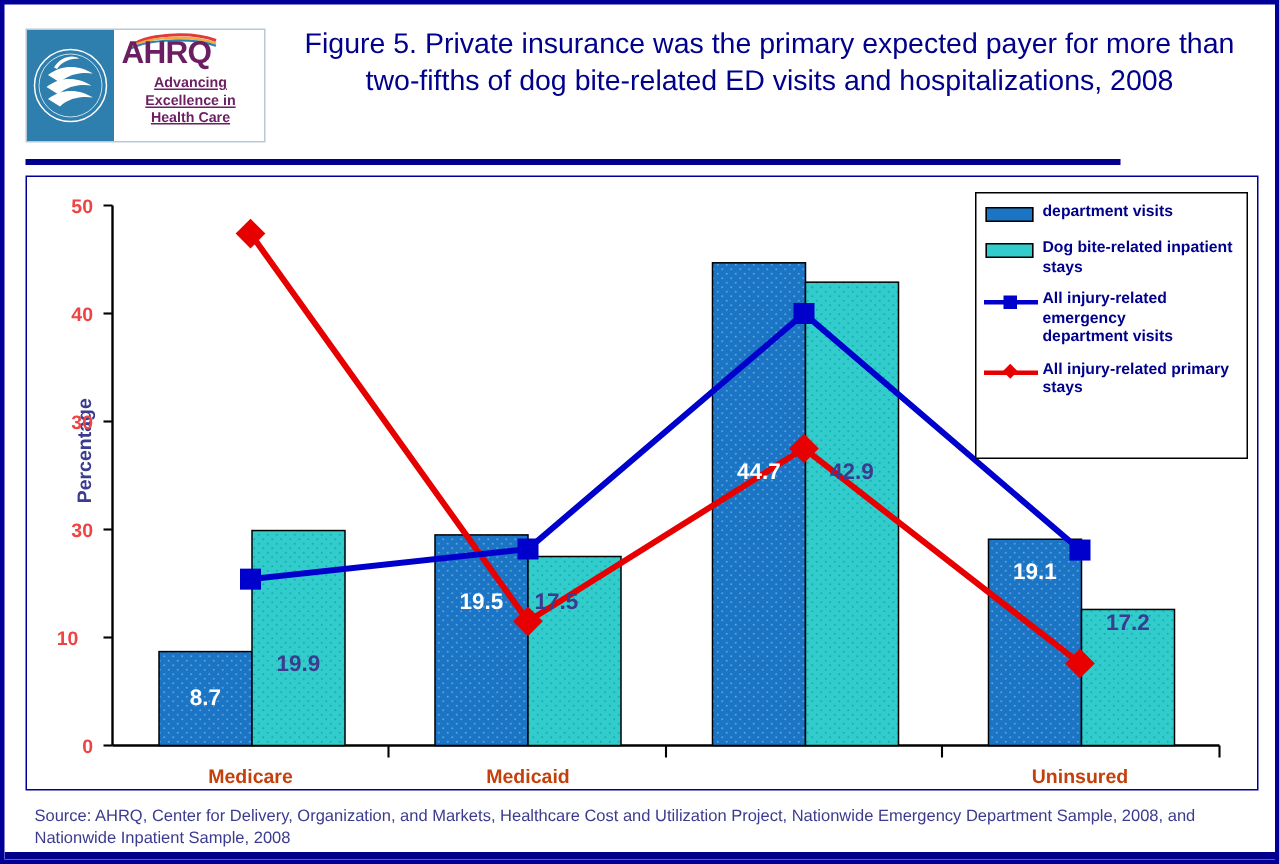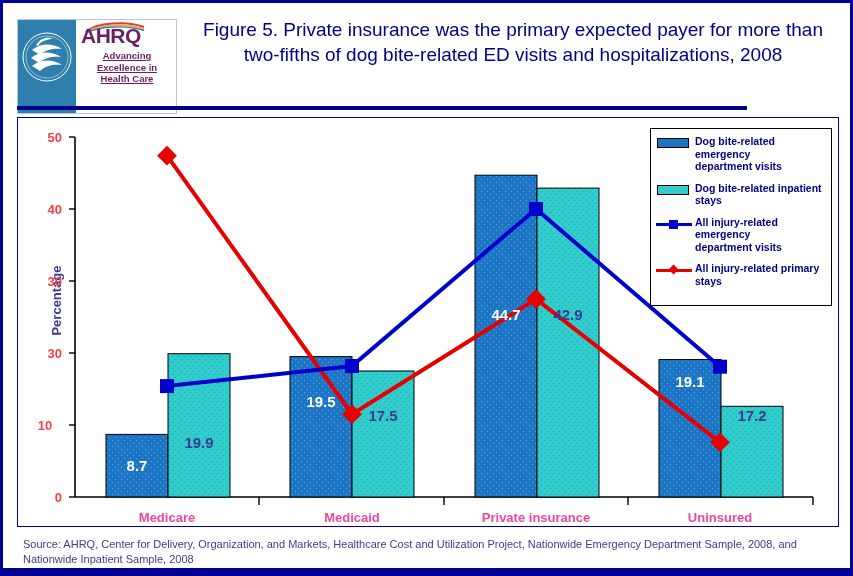--- a/index.html
+++ b/index.html
@@ -2,21 +2,21 @@
 <html><head>
 <meta charset="utf-8">
 <style>
   html,body{margin:0;padding:0;background:#ffffff;}
   body{font-family:"Liberation Sans",sans-serif;}
   .page{position:relative;width:853px;height:576px;box-sizing:border-box;
         border:3px solid #000099;background:#ffffff;overflow:hidden;}
 
   
   .header{position:absolute;left:0;top:0;width:847px;height:100px;}
-  .logo-box{position:absolute;left:14px;top:16px;width:160px;height:95px;
+  .logo-box{position:absolute;left:14px;top:16px;width:160px;height:76px;
             border:1px solid #b9c8d8;background:#ffffff;box-sizing:border-box;
             display:flex;}
   .logo-left{width:58px;height:100%;background:#2e7fad;position:relative;overflow:hidden;}
   .logo-seal{position:absolute;left:4px;top:4px;width:50px;height:66px;}
   .logo-right{flex:1;position:relative;background:#ffffff;}
   .ahrq-word{position:absolute;left:5px;top:4px;font-size:21px;font-weight:bold;
              color:#6b1f62;letter-spacing:-0.5px;font-family:"Liberation Sans",sans-serif;}
   .ahrq-arc{position:absolute;left:6px;top:1px;width:84px;height:12px;}
   .tagline{position:absolute;left:4px;top:30px;width:94px;text-align:center;
            color:#6b1f62;font-size:9.5px;font-weight:bold;line-height:11.5px;text-decoration:underline;}
@@ -28,21 +28,21 @@
   .plot-frame{position:absolute;left:14px;top:114px;width:822px;height:410px;
               border:1px solid #000099;box-sizing:border-box;background:#ffffff;}
   .chart{position:absolute;left:0;top:0;width:822px;height:410px;}
 
   
   .ylabel{position:absolute;left:-22px;top:175px;width:120px;text-align:center;
           transform:rotate(-90deg);transform-origin:center center;
           color:#3b3b8f;font-size:13px;font-weight:bold;}
   .ytick{position:absolute;right:0;width:34px;text-align:right;
          color:#ef4444;font-size:13px;font-weight:bold;}
-  .xcat{position:absolute;text-align:center;color:#ec4899;font-size:13px;font-weight:bold;}
+  .xcat{position:absolute;text-align:center;color:#c2410c;font-size:13px;font-weight:bold;}
 
   
   .vlabel{position:absolute;text-align:center;font-size:15px;font-weight:bold;width:70px;}
   .vlabel.onblue{color:#ffffff;}
   .vlabel.onteal{color:#3b3b8f;}
 
   
   .legend{position:absolute;left:632px;top:10px;width:182px;height:178px;
           border:1px solid #000000;background:#ffffff;box-sizing:border-box;padding:6px 5px;}
   .leg-row{display:flex;align-items:flex-start;margin-bottom:9px;}
@@ -162,41 +162,39 @@
           <rect x="327" y="241.0" width="14" height="14"></rect>
           <rect x="511" y="84.0" width="14" height="14"></rect>
           <rect x="695" y="241.7" width="14" height="14"></rect>
         </g>
       </svg>
 
       <div class="vlabel onblue" style="left:84px;top:339px;">8.7</div>
       <div class="vlabel onteal" style="left:146px;top:316px;">19.9</div>
 
       <div class="vlabel onblue" style="left:268px;top:275px;">19.5</div>
-      <div class="vlabel onteal" style="left:330px;top:275px;margin-top:14px;">17.5</div>
+      <div class="vlabel onteal" style="left:318px;top:275px;">17.5</div>
 
       <div class="vlabel onblue" style="left:453px;top:188px;">44.7</div>
       <div class="vlabel onteal" style="left:515px;top:188px;">42.9</div>
 
       <div class="vlabel onblue" style="left:637px;top:255px;">19.1</div>
       <div class="vlabel onteal" style="left:699px;top:289px;">17.2</div>
 
       <div class="xcat" style="left:89px;top:392px;width:120px;">Medicare</div>
       <div class="xcat" style="left:274px;top:392px;width:120px;">Medicaid</div>
-      <div class="xcat" style="left:443px;top:392px;width:150px;">Private insurance</div>
       <div class="xcat" style="left:642px;top:392px;width:120px;">Uninsured</div>
 
       <div class="legend">
 
         <div class="leg-row">
           <div class="leg-key">
             <div class="leg-swatch" style="background:#1b74c4;"></div>
           </div>
           <div class="leg-text">
-            <div>Dog bite-related emergency</div>
             <div>department visits</div>
           </div>
         </div>
 
         <div class="leg-row">
           <div class="leg-key">
             <div class="leg-swatch" style="background:#33cccc;"></div>
           </div>
           <div class="leg-text">
             <div>Dog bite-related inpatient</div>

